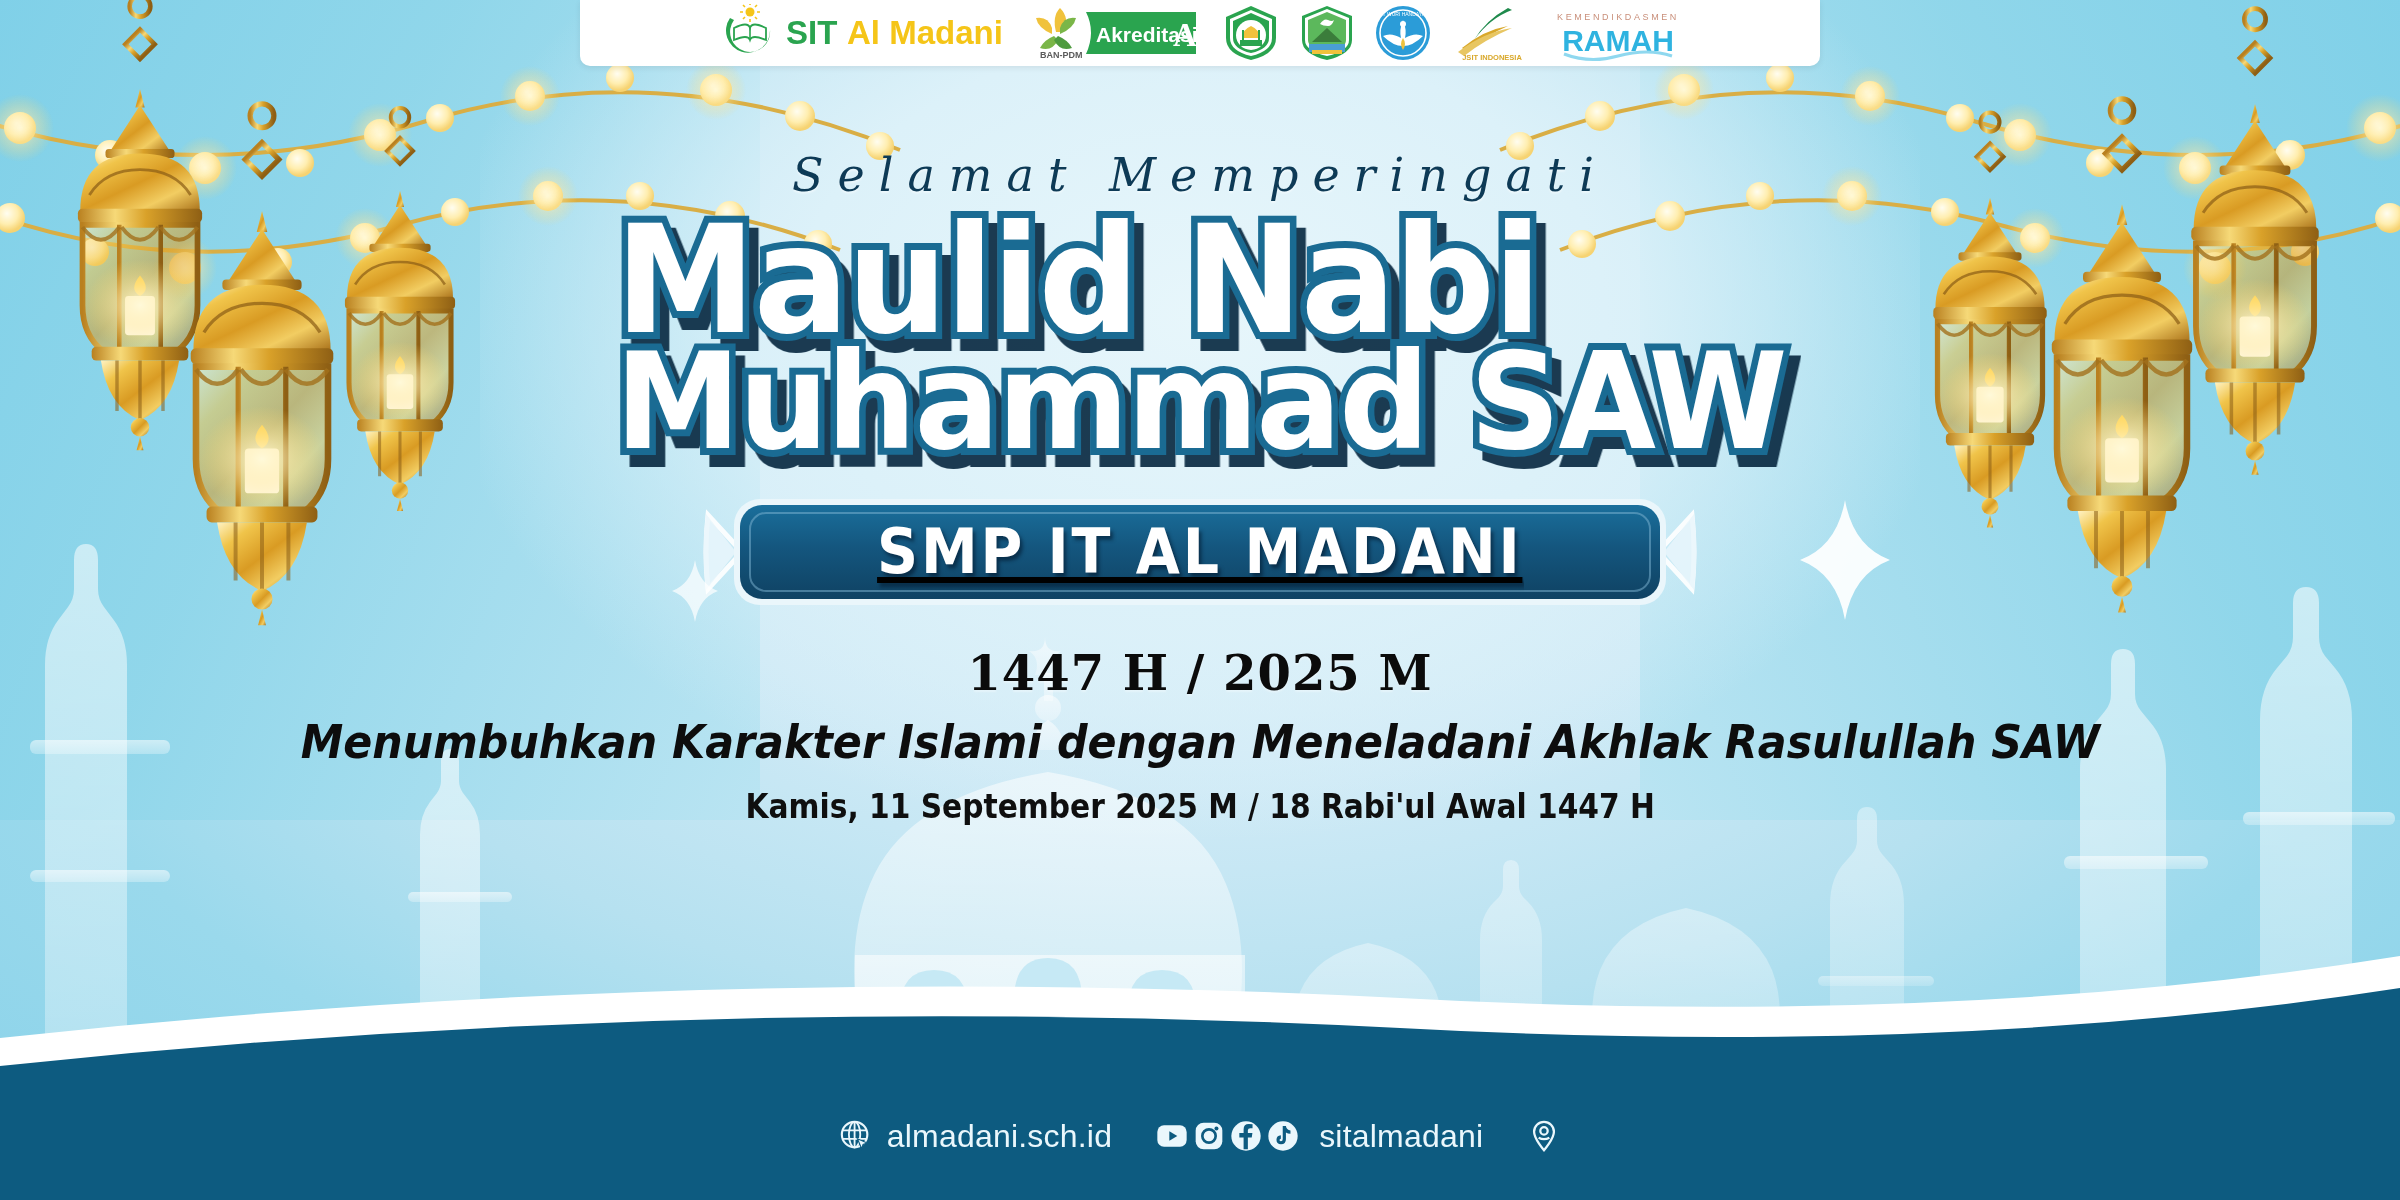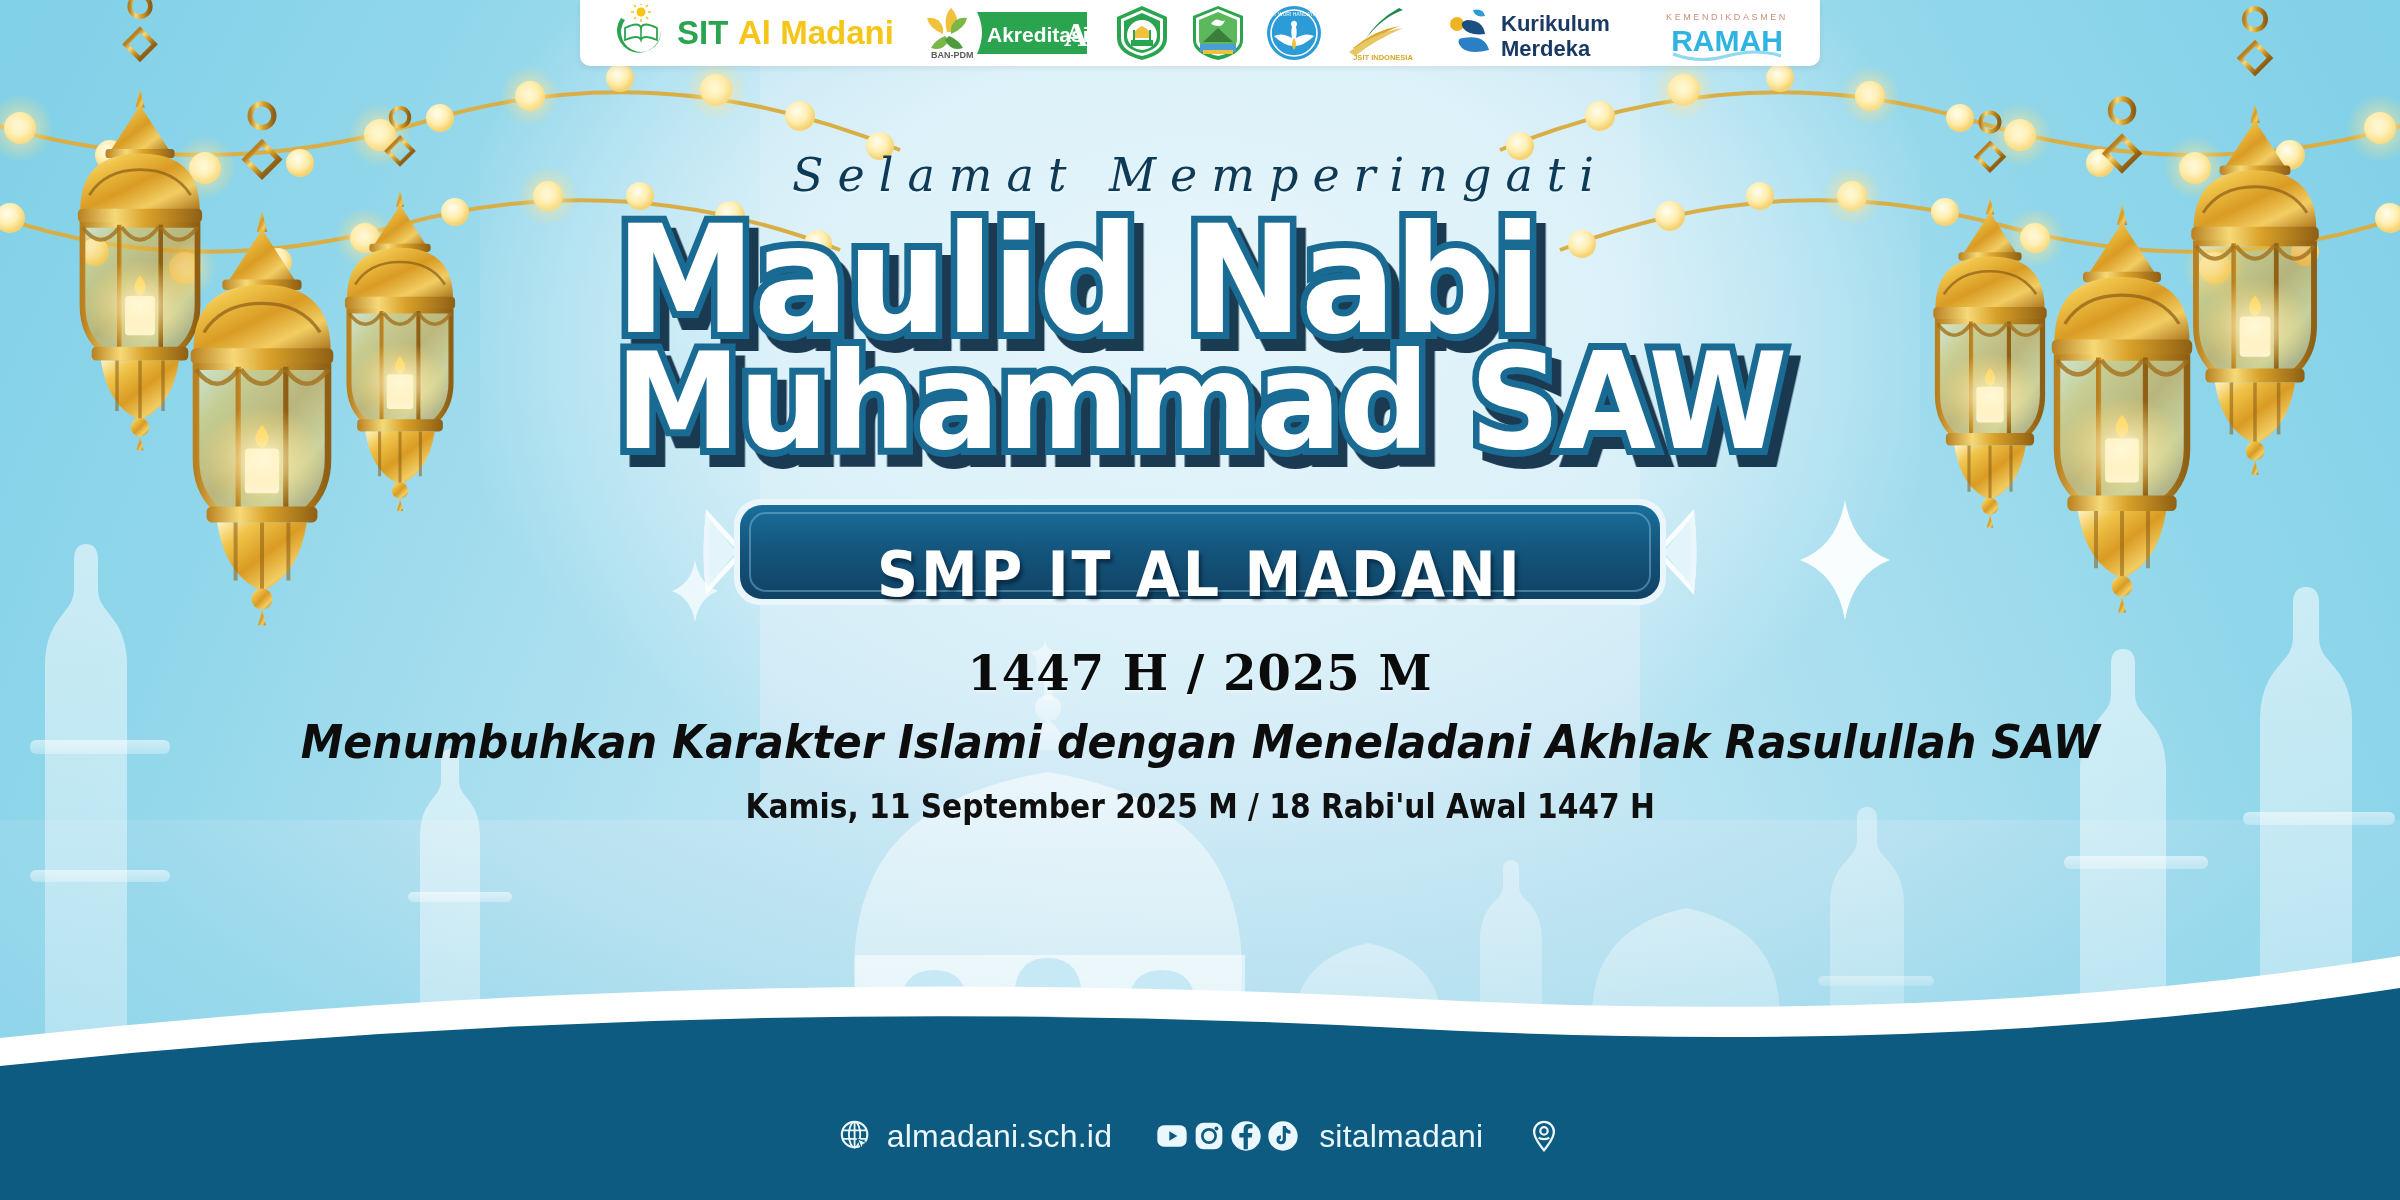--- a/index.html
+++ b/index.html
@@ -85,21 +85,21 @@
     paint-order:stroke fill;
     filter:drop-shadow(10px 12px 0 rgba(10,42,66,.92));
   }
   .t1{ font-size:150px; }
   .t2{ font-size:134px; margin-top:-14px; }
 
   
   .plaque-wrap{ margin-top:26px; position:relative; }
   .plaque{
     position:relative; width:1020px; height:118px;
-    display:flex; align-items:flex-end; justify-content:center;
+    display:flex; align-items:center; justify-content:center;text-decoration:underline;
   }
   .plaque svg{ position:absolute; inset:0; width:100%; height:100%; }
   .plaque-text{
     position:relative; z-index:2;
     font-family:"DejaVu Sans", sans-serif; font-weight:bold;
     font-size:62px; color:#ffffff; letter-spacing:3px;
     transform:scaleX(.92);
     text-shadow:3px 4px 4px rgba(0,20,40,.55);
   }
 
@@ -442,30 +442,20 @@
 
     <div class="logo">
       <svg viewBox="0 0 84 58" xmlns="http://www.w3.org/2000/svg">
         <path d="M58 4 q-22 12 -34 32 q16-22 38-30 Z" fill="#1f8a4c"></path>
         <path d="M12 44 q22-18 46-22 q-24 10 -40 26 Z" fill="#d9a82a"></path>
         <path d="M8 48 q26-20 54-24 q-28 12 -48 28 Z" fill="#e8c662"></path>
         <text x="42" y="56" text-anchor="middle" font-family="Liberation Sans, sans-serif" font-weight="bold" font-size="7.5" fill="#d9a82a">JSIT INDONESIA</text>
       </svg>
     </div>
 
-    <div class="logo">
-      <svg viewBox="0 0 200 58" xmlns="http://www.w3.org/2000/svg">
-        <circle cx="14" cy="20" r="7" fill="#f0b323"></circle>
-        <path d="M30 6 q10-2 12 6 q-10 2 -12-6 Z" fill="#2b9cd8"></path>
-        <path d="M24 16 q16 0 18 14 q-16 2 -22-6 q-4-6 4-8 Z" fill="#1b4f82"></path>
-        <path d="M20 34 q22-4 26 12 q-24 6 -30-6 q-2-6 4-6 Z" fill="#2b7fc4"></path>
-        <text x="58" y="27" font-family="Liberation Sans, sans-serif" font-weight="bold" font-size="22" fill="#1b3a63">Kurikulum</text>
-        <text x="58" y="52" font-family="Liberation Sans, sans-serif" font-weight="bold" font-size="22" fill="#1b3a63">Merdeka</text>
-      </svg>
-    </div>
 
     <div class="logo">
       <svg viewBox="0 0 132 58" xmlns="http://www.w3.org/2000/svg">
         <text x="66" y="16" text-anchor="middle" font-family="Liberation Sans, sans-serif" font-size="9" letter-spacing="2.6" fill="#c98f7a">KEMENDIKDASMEN</text>
         <text x="66" y="47" text-anchor="middle" font-family="Liberation Sans, sans-serif" font-weight="bold" font-size="30" fill="#2fb3e0">RAMAH</text>
         <path d="M12 50 q26 10 54 2 q30-8 54 0" fill="none" stroke="#8fd8ef" stroke-width="3"></path>
       </svg>
     </div>
 
   </div>

